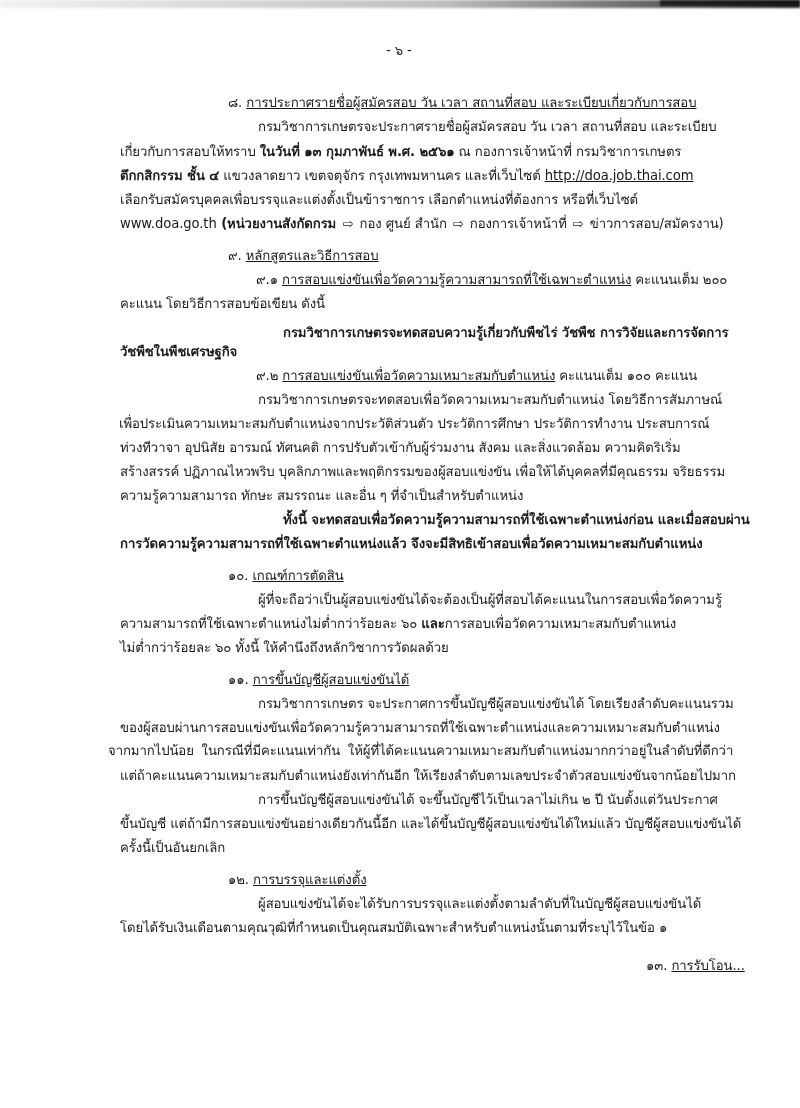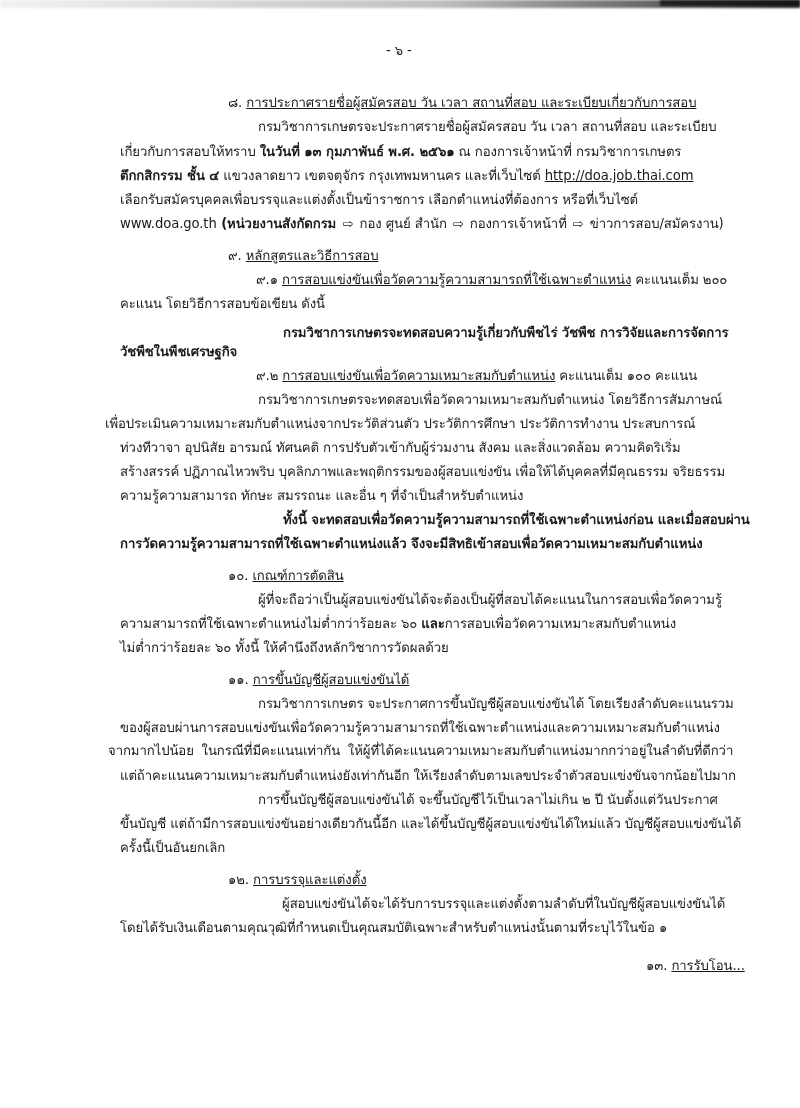--- a/index.html
+++ b/index.html
@@ -59,21 +59,21 @@
 </div>
 <div class="ln" style="left:120px; top:295px;">คะแนน โดยวิธีการสอบข้อเขียน ดังนี้</div>
 <div class="ln b" style="left:283px; top:324px;">กรมวิชาการเกษตรจะทดสอบความรู้เกี่ยวกับพืชไร่ วัชพืช การวิจัยและการจัดการ</div>
 <div class="ln b" style="left:120px; top:343px;">วัชพืชในพืชเศรษฐกิจ</div>
 
 <div class="ln" style="left:256px; top:367px;">
   <span>๙.๒</span>
   <span class="u">การสอบแข่งขันเพื่อวัดความเหมาะสมกับตำแหน่ง</span><span> คะแนนเต็ม ๑๐๐ คะแนน</span>
 </div>
 <div class="ln" style="left:258px; top:391px;">กรมวิชาการเกษตรจะทดสอบเพื่อวัดความเหมาะสมกับตำแหน่ง โดยวิธีการสัมภาษณ์</div>
-<div class="ln" style="left:105px; top:415px;">เพื่อประเมินความเหมาะสมกับตำแหน่งจากประวัติส่วนตัว ประวัติการศึกษา ประวัติการทำงาน ประสบการณ์</div>
+<div class="ln" style="left:119px; top:415px;">เพื่อประเมินความเหมาะสมกับตำแหน่งจากประวัติส่วนตัว ประวัติการศึกษา ประวัติการทำงาน ประสบการณ์</div>
 <div class="ln" style="left:120px; top:439px;">ท่วงทีวาจา อุปนิสัย อารมณ์ ทัศนคติ การปรับตัวเข้ากับผู้ร่วมงาน สังคม และสิ่งแวดล้อม ความคิดริเริ่ม</div>
 <div class="ln" style="left:120px; top:463px;">สร้างสรรค์ ปฏิภาณไหวพริบ บุคลิกภาพและพฤติกรรมของผู้สอบแข่งขัน เพื่อให้ได้บุคคลที่มีคุณธรรม จริยธรรม</div>
 <div class="ln" style="left:120px; top:487px;">ความรู้ความสามารถ ทักษะ สมรรถนะ และอื่น ๆ ที่จำเป็นสำหรับตำแหน่ง</div>
 <div class="ln b" style="left:283px; top:511px;">ทั้งนี้  จะทดสอบเพื่อวัดความรู้ความสามารถที่ใช้เฉพาะตำแหน่งก่อน  และเมื่อสอบผ่าน</div>
 <div class="ln b" style="left:120px; top:535px;">การวัดความรู้ความสามารถที่ใช้เฉพาะตำแหน่งแล้ว  จึงจะมีสิทธิเข้าสอบเพื่อวัดความเหมาะสมกับตำแหน่ง</div>
 
 <div class="ln" style="left:228px; top:567px;">
   <span>๑๐.</span>
   <span class="u">เกณฑ์การตัดสิน</span>
 </div>
@@ -92,19 +92,19 @@
 <div class="ln" style="left:108px; top:743px;font-family:Liberation Mono, monospace;">จากมากไปน้อย ในกรณีที่มีคะแนนเท่ากัน ให้ผู้ที่ได้คะแนนความเหมาะสมกับตำแหน่งมากกว่าอยู่ในลำดับที่ดีกว่า</div>
 <div class="ln" style="left:120px; top:767px;">แต่ถ้าคะแนนความเหมาะสมกับตำแหน่งยังเท่ากันอีก ให้เรียงลำดับตามเลขประจำตัวสอบแข่งขันจากน้อยไปมาก</div>
 <div class="ln" style="left:258px; top:791px;">การขึ้นบัญชีผู้สอบแข่งขันได้ จะขึ้นบัญชีไว้เป็นเวลาไม่เกิน ๒ ปี นับตั้งแต่วันประกาศ</div>
 <div class="ln" style="left:120px; top:815px;">ขึ้นบัญชี แต่ถ้ามีการสอบแข่งขันอย่างเดียวกันนี้อีก และได้ขึ้นบัญชีผู้สอบแข่งขันได้ใหม่แล้ว บัญชีผู้สอบแข่งขันได้</div>
 <div class="ln" style="left:120px; top:839px;">ครั้งนี้เป็นอันยกเลิก</div>
 
 <div class="ln" style="left:228px; top:871px;">
   <span>๑๒.</span>
   <span class="u">การบรรจุและแต่งตั้ง</span>
 </div>
-<div class="ln" style="left:258px; top:895px;margin-left:24px;">ผู้สอบแข่งขันได้จะได้รับการบรรจุและแต่งตั้งตามลำดับที่ในบัญชีผู้สอบแข่งขันได้</div>
+<div class="ln" style="left:258px; top:895px;">ผู้สอบแข่งขันได้จะได้รับการบรรจุและแต่งตั้งตามลำดับที่ในบัญชีผู้สอบแข่งขันได้</div>
 <div class="ln" style="left:120px; top:919px;">โดยได้รับเงินเดือนตามคุณวุฒิที่กำหนดเป็นคุณสมบัติเฉพาะสำหรับตำแหน่งนั้นตามที่ระบุไว้ในข้อ ๑</div>
 
 <div class="ln" style="left:622px; top:957px;margin-left:24px;">
   <span>๑๓.</span>
   <span class="u">การรับโอน...</span>
 </div>
 
 </body></html>

